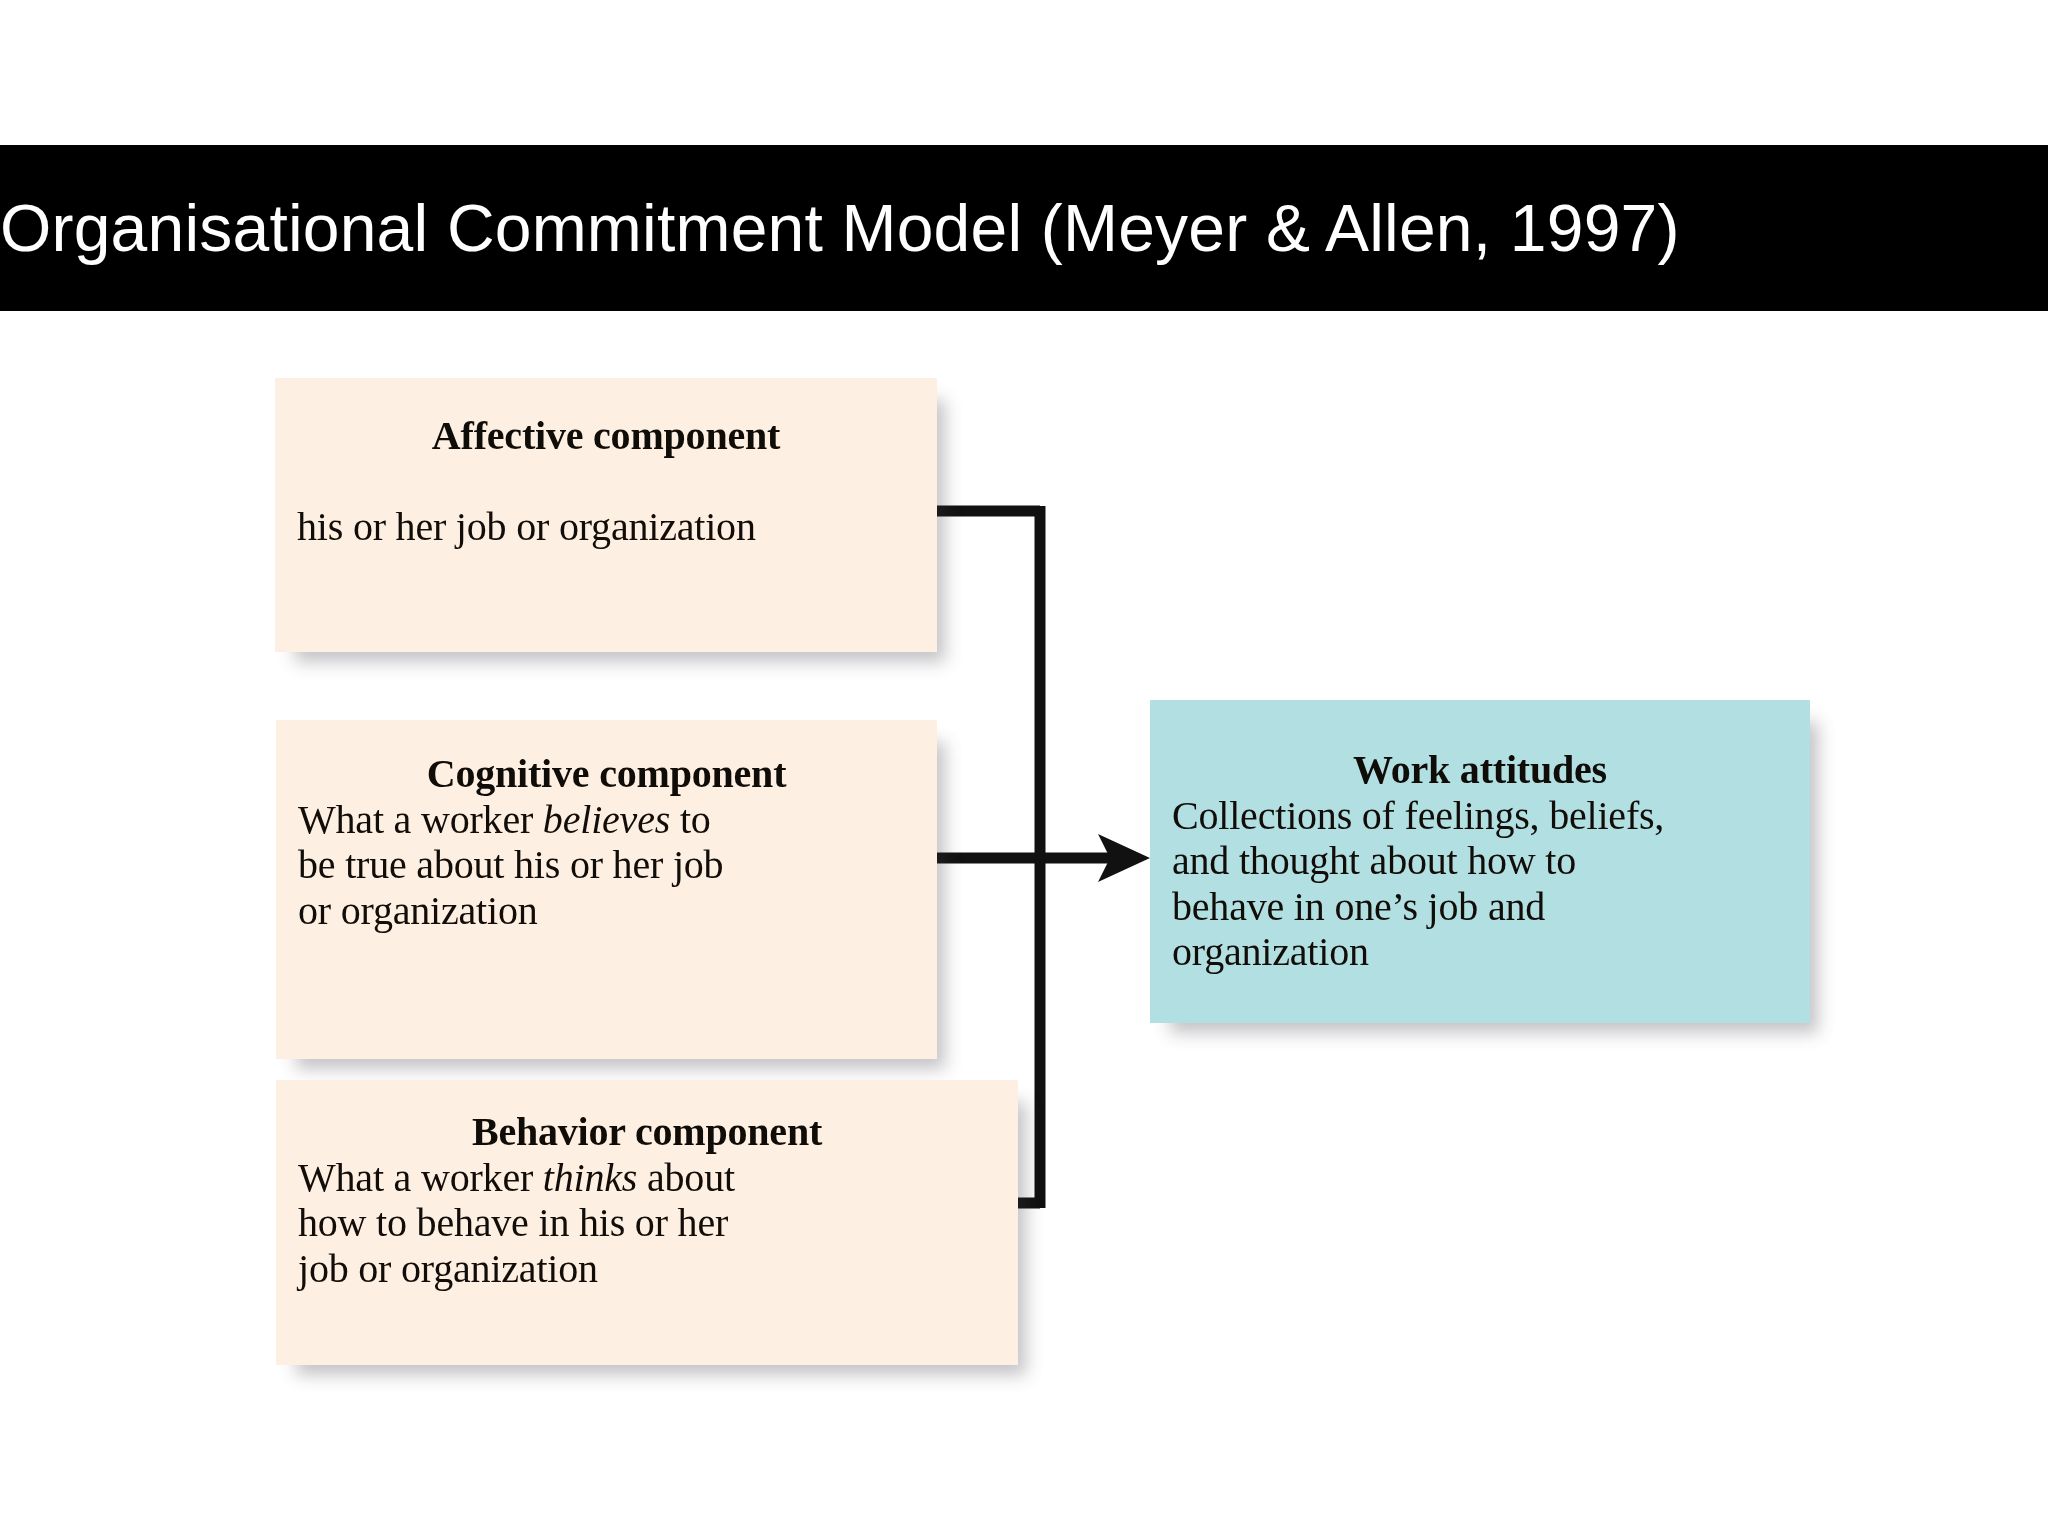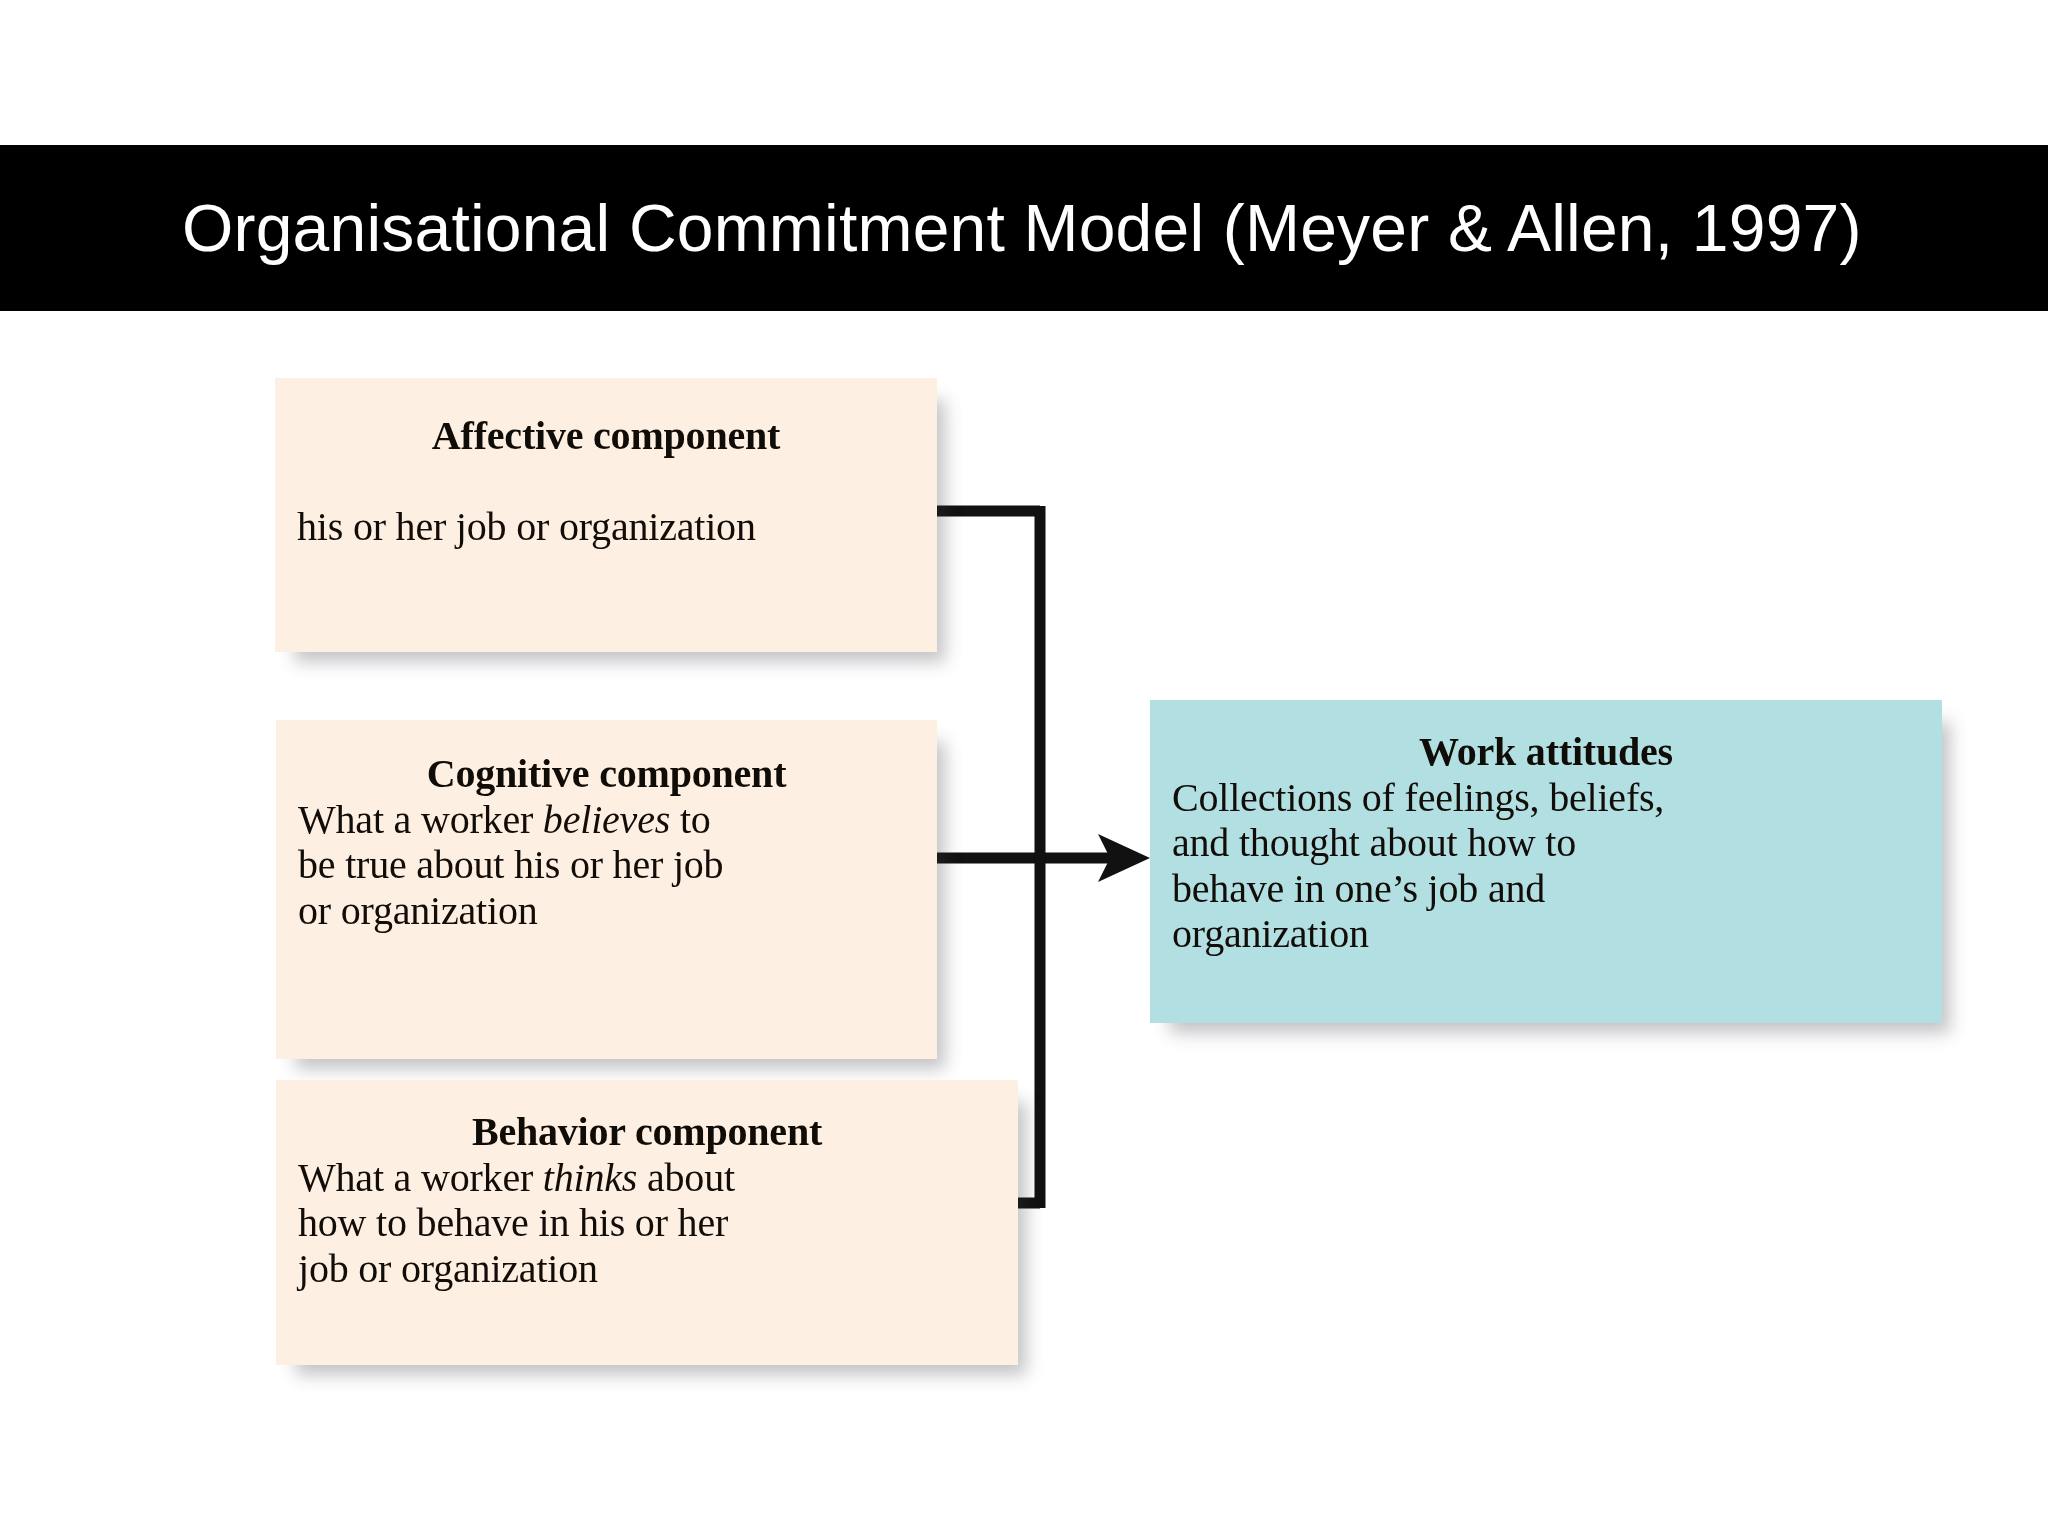--- a/index.html
+++ b/index.html
@@ -26,21 +26,20 @@
     display: flex;
     align-items: center;
   }
   .title-text {
     color: #ffffff;
     font-family: "Liberation Sans", "DejaVu Sans", sans-serif;
     font-size: 66px;
     font-weight: 400;
     letter-spacing: 0.2px;
     white-space: nowrap;
-    margin-left: 182px;
   }
 
   
   .diagram {
     position: absolute;
     left: 0;
     top: 311px;
     width: 2048px;
     height: 1225px;
     border-radius: 30px;
@@ -84,22 +83,22 @@
   }
   #node-cognitive {
     left: 276px; top: 409px; width: 661px; height: 339px;
     padding-top: 32px;
   }
   #node-behavior {
     left: 276px; top: 769px; width: 742px; height: 285px;
     padding-top: 30px;
   }
   #node-work-attitudes {
-    left: 1150px; top: 389px; width: 792px; height: 323px;
-    padding-top: 30px;
+    left: 1150px; top: 389px; width: 660px; height: 323px;
+    padding-top: 48px;
   }
 
   
   .connector-svg {
     position: absolute;
     left: 0;
     top: 0;
     width: 2048px;
     height: 1225px;
     pointer-events: none;

